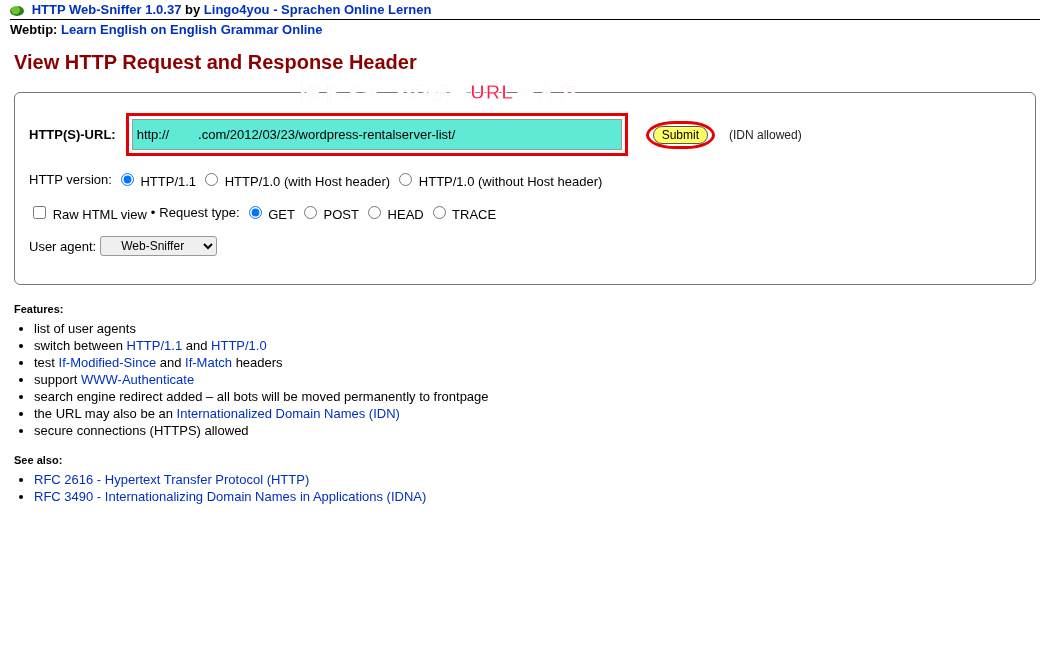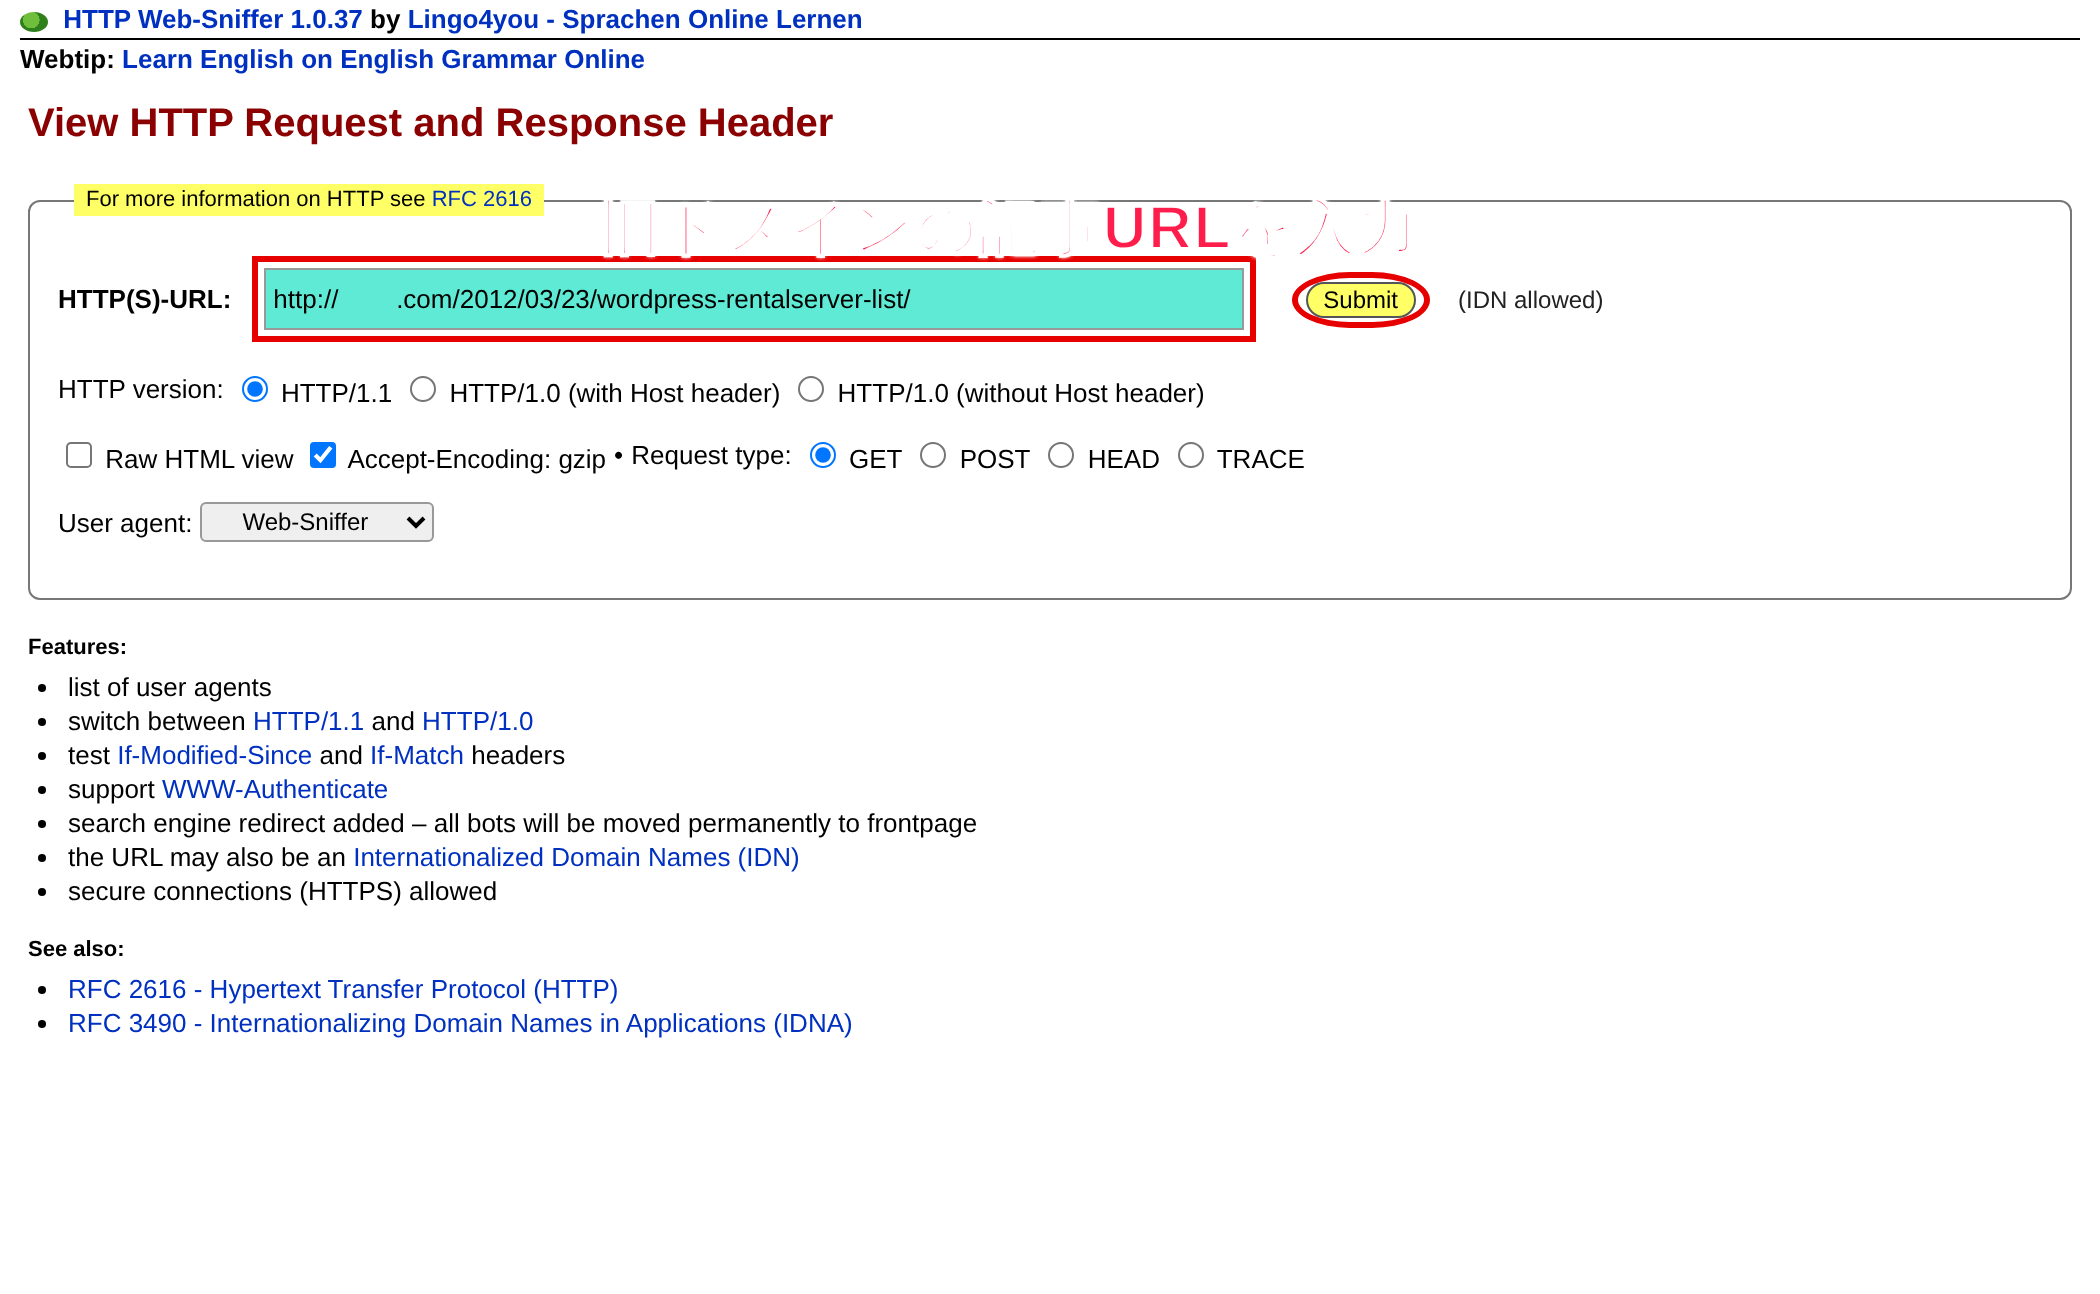--- a/index.html
+++ b/index.html
@@ -112,21 +112,21 @@
     background: #efefef;
     border: 1px solid #999;
     border-radius: 3px;
     padding: 1px 16px;
   }
   
   .annotation {
     position: absolute;
     top: -14px;
     left: 285px;
-    font-size: 30px;
+    font-size: 20px;
     font-weight: bold;
     color: #ff1e4b;
     -webkit-text-stroke: 1px #fff;
     text-shadow: 0 0 2px #fff, 0 0 2px #fff;
     white-space: nowrap;
     pointer-events: none;
     letter-spacing: 1px;
   }
   
   h2 {
@@ -167,24 +167,20 @@
   </div>
   <div class="line2">
     <span>Webtip: </span>
     <a href="#">Learn English on English Grammar Online</a>
   </div>
 </div>
 
 <h1>View HTTP Request and Response Header</h1>
 
 <fieldset class="main-form">
-  <legend>
-    <span>For more information on HTTP see </span>
-    <a href="#">RFC 2616</a>
-  </legend>
 
   <div class="annotation">旧ドメインの記事URLを入力</div>
 
   <div class="form-row">
     <span class="url-label">HTTP(S)-URL:</span>
     <span class="url-box">
       <input type="text" class="url-input" value="http://        .com/2012/03/23/wordpress-rentalserver-list/" style="">
     </span>
     <span class="submit-circle">
       <button class="submit-btn">Submit</button>
@@ -194,21 +190,20 @@
 
   <div class="form-row">
     <span>HTTP version:</span>
     <label class="opt"><input type="radio" name="ver" checked="" style=""> <span>HTTP/1.1</span></label>
     <label class="opt"><input type="radio" name="ver" style=""> <span>HTTP/1.0 (with Host header)</span></label>
     <label class="opt"><input type="radio" name="ver" style=""> <span>HTTP/1.0 (without Host header)</span></label>
   </div>
 
   <div class="form-row">
     <label class="opt"><input type="checkbox" style=""> <span>Raw HTML view</span></label>
-    <label class="opt"><input type="checkbox" checked="" style=""> <span>Accept-Encoding: gzip</span></label>
     <span>•</span>
     <span>Request type:</span>
     <label class="opt"><input type="radio" name="rt" checked="" style=""> <span>GET</span></label>
     <label class="opt"><input type="radio" name="rt" style=""> <span>POST</span></label>
     <label class="opt"><input type="radio" name="rt" style=""> <span>HEAD</span></label>
     <label class="opt"><input type="radio" name="rt" style=""> <span>TRACE</span></label>
   </div>
 
   <div class="form-row">
     <span>User agent:</span>

